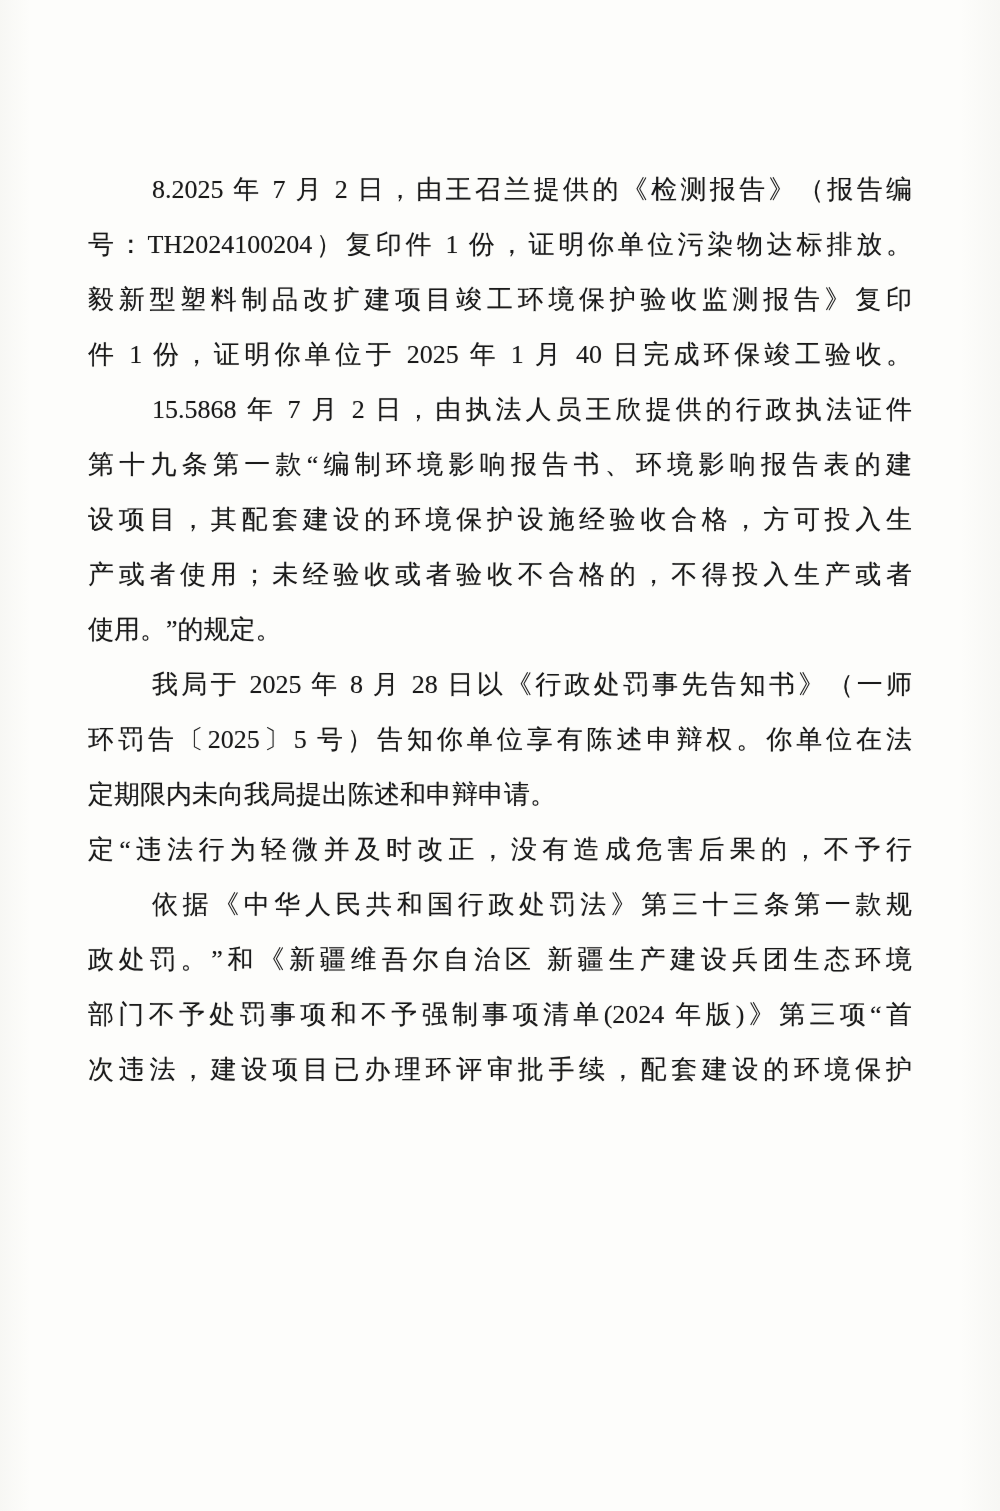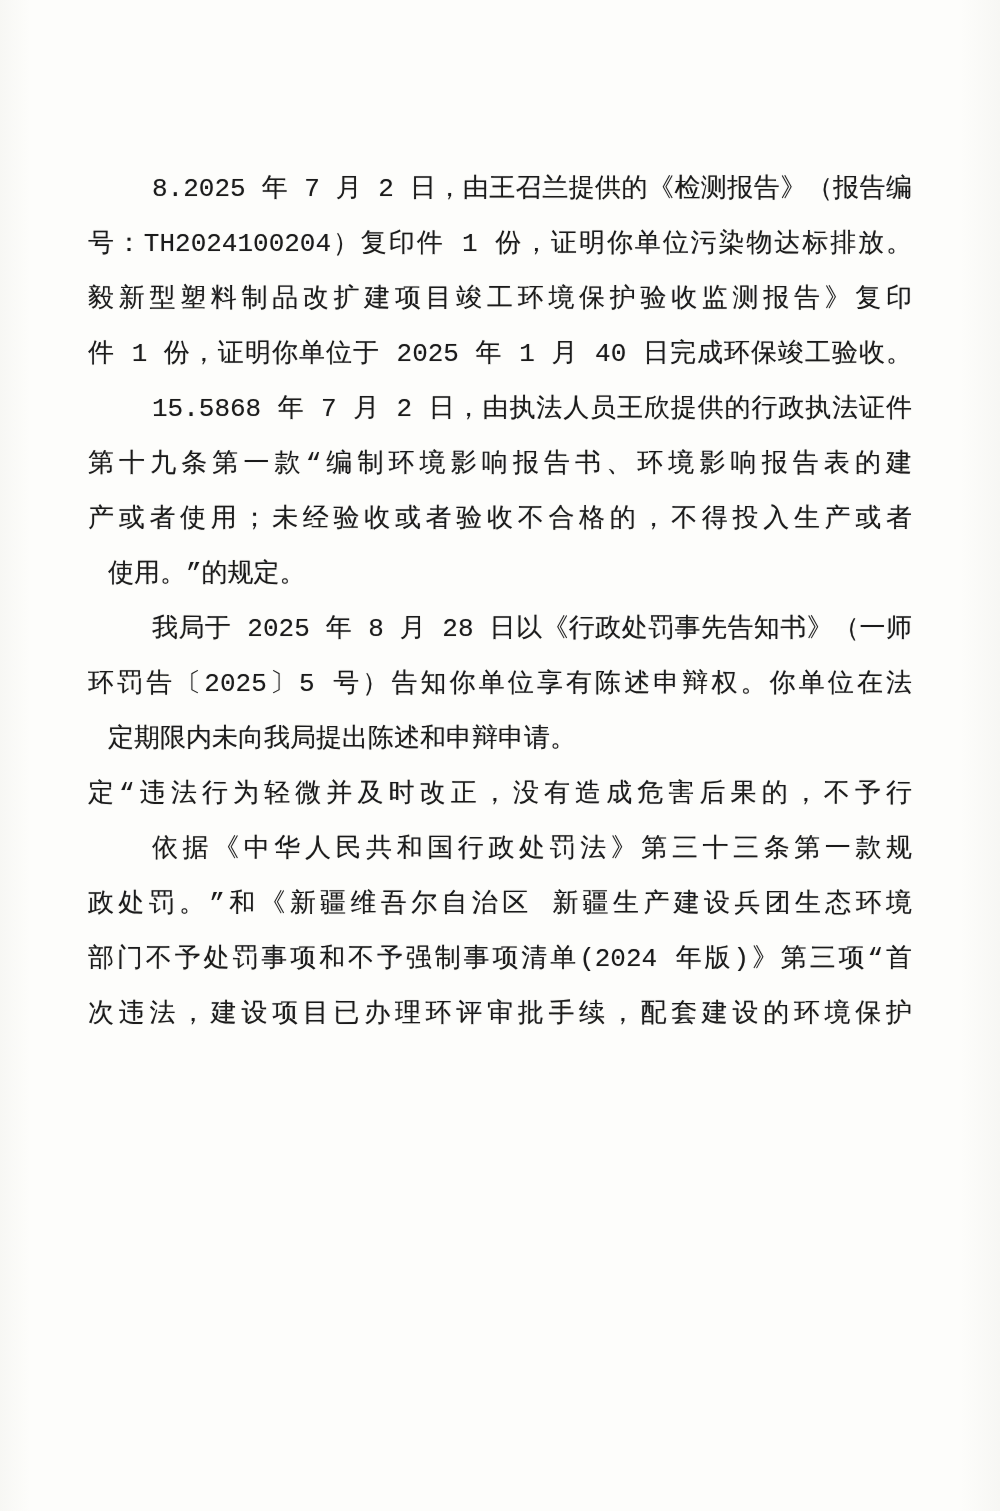--- a/index.html
+++ b/index.html
@@ -10,51 +10,51 @@
   }
   .page{
     position:relative;
     width:1000px;height:1511px;
     background:linear-gradient(90deg,#f7f7f4 0%,#fdfdfb 3%,#fdfdfb 96%,#f7f7f4 100%);
     color:var(--text-color,#1b1b1b);
     overflow:hidden;
   }
   .text-block{
     position:absolute;
-    left:88px;top:162px;width:824px;font-family:Liberation Mono, monospace;
+    left:88px;top:162px;width:824px;
   }
   .line{
     height:55px;
     line-height:55px;
     font-size:26px;
     overflow:hidden;
     text-align:justify;
     text-align-last:justify;
     text-shadow:0 0 1px rgba(25,25,25,.38);
     white-space:pre-wrap;
   }
   .line.end{
     text-align-last:left;
-    margin-left:20px;
   }
   .line.indent{
     padding-left:64px;
   }
 </style>
 </head>
 <body>
 
 <div class="page">
   <div class="text-block">
     <div class="line fill indent">8.2025 年 7 月 2 日，由王召兰提供的《检测报告》（报告编</div>
     <div class="line fill">号：TH2024100204）复印件 1 份，证明你单位污染物达标排放。</div>
     <div class="line fill">毅新型塑料制品改扩建项目竣工环境保护验收监测报告》复印</div>
     <div class="line fill">件 1 份，证明你单位于 2025 年 1 月 40 日完成环保竣工验收。</div>
     <div class="line fill indent">15.5868 年 7 月 2 日，由执法人员王欣提供的行政执法证件</div>
     <div class="line fill">第十九条第一款“编制环境影响报告书、环境影响报告表的建</div>
+    <div class="line fill">设项目，其配套建设的环境保护设施经验收合格，方可投入生</div>
     <div class="line fill">产或者使用；未经验收或者验收不合格的，不得投入生产或者</div>
     <div class="line end">使用。”的规定。</div>
     <div class="line fill indent">我局于 2025 年 8 月 28 日以《行政处罚事先告知书》（一师</div>
     <div class="line fill">环罚告〔2025〕5 号）告知你单位享有陈述申辩权。你单位在法</div>
     <div class="line end">定期限内未向我局提出陈述和申辩申请。</div>
     <div class="line fill">定“违法行为轻微并及时改正，没有造成危害后果的，不予行</div>
     <div class="line fill indent">依据《中华人民共和国行政处罚法》第三十三条第一款规</div>
     <div class="line fill">政处罚。”和《新疆维吾尔自治区 新疆生产建设兵团生态环境</div>
     <div class="line fill">部门不予处罚事项和不予强制事项清单(2024 年版)》第三项“首</div>
     <div class="line fill">次违法，建设项目已办理环评审批手续，配套建设的环境保护</div>

